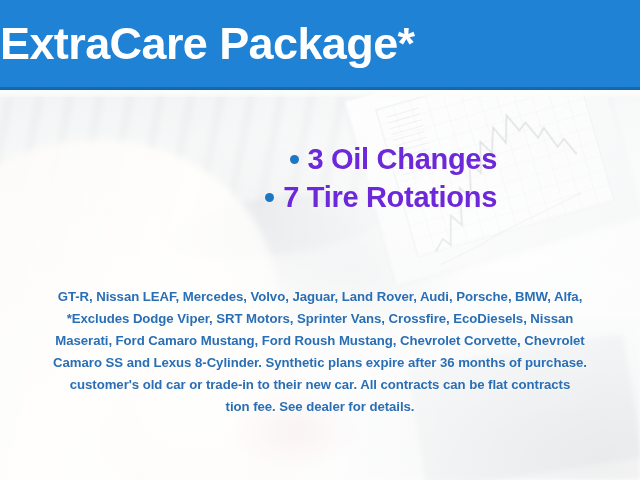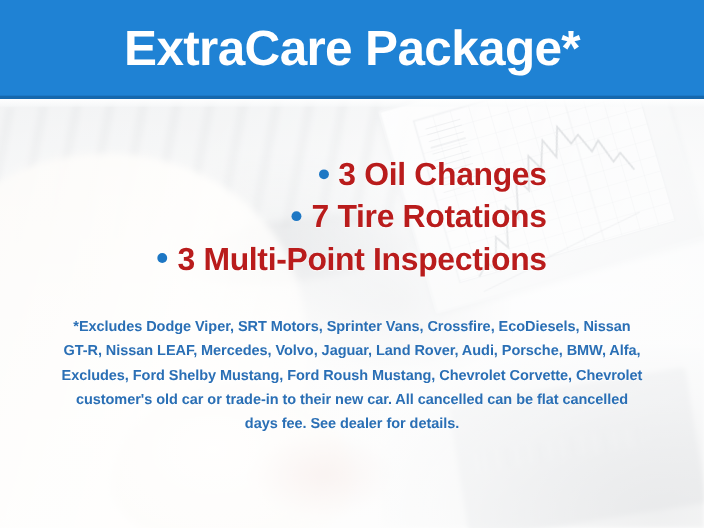--- a/index.html
+++ b/index.html
@@ -215,21 +215,20 @@
     position: absolute;
     left: 0;
     top: 0;
     width: 100%;
     height: 90px;
     background: #1f82d4;
     border-bottom: 3px solid #1668ad;
     box-sizing: border-box;
     display: flex;
     align-items: center;
-    justify-content: center;
     z-index: 5;
   }
   .banner-title {
     color: #ffffff;
     font-size: 45px;
     font-weight: bold;
     letter-spacing: -0.6px;
     line-height: 1;
     white-space: nowrap;
     text-align: center;
@@ -254,21 +253,21 @@
     width: 497px;
     z-index: 6;
     text-align: right;
     padding: 0;
     margin: 0;
     list-style: none;
   }
   .benefit-item {
     font-size: 29px;
     font-weight: bold;
-    color: #b91c1c;
+    color: #6d28d9;
     line-height: 1.32;
     letter-spacing: -0.3px;
     white-space: nowrap;
     text-shadow: 0 1px 1px rgba(255,255,255,0.85);
   }
   .benefit-bullet {
     display: inline-block;
     width: 9px;
     height: 9px;
     border-radius: 50%;
@@ -337,26 +336,24 @@
   </div>
   <div class="banner-sheen"></div>
 
   <ul class="benefits">
     <li class="benefit-item">
       <span class="benefit-bullet"></span><span>3 Oil Changes</span>
     </li>
     <li class="benefit-item">
       <span class="benefit-bullet"></span><span>7 Tire Rotations</span>
     </li>
-    <li class="benefit-item">
-      <span class="benefit-bullet"></span><span>3 Multi-Point Inspections</span>
-    </li>
   </ul>
 
   <div class="disclaimer">
+    <div class="disclaimer-line">GT-R, Nissan LEAF, Mercedes, Volvo, Jaguar, Land Rover, Audi, Porsche, BMW, Alfa,</div>
     <div class="disclaimer-line">*Excludes Dodge Viper, SRT Motors, Sprinter Vans, Crossfire, EcoDiesels, Nissan</div>
-    <div class="disclaimer-line">GT-R, Nissan LEAF, Mercedes, Volvo, Jaguar, Land Rover, Audi, Porsche, BMW, Alfa,</div>
-    <div class="disclaimer-line">Excludes, Ford Shelby Mustang, Ford Roush Mustang, Chevrolet Corvette, Chevrolet</div>
-    <div class="disclaimer-line">customer's old car or trade-in to their new car. All cancelled can be flat cancelled</div>
-    <div class="disclaimer-line">days fee. See dealer for details.</div>
+    <div class="disclaimer-line">Maserati, Ford Camaro Mustang, Ford Roush Mustang, Chevrolet Corvette, Chevrolet</div>
+    <div class="disclaimer-line">Camaro SS and Lexus 8-Cylinder. Synthetic plans expire after 36 months of purchase.</div>
+    <div class="disclaimer-line">customer's old car or trade-in to their new car. All contracts can be flat contracts</div>
+    <div class="disclaimer-line">tion fee. See dealer for details.</div>
   </div>
 
 </div>
 
 </body></html>

